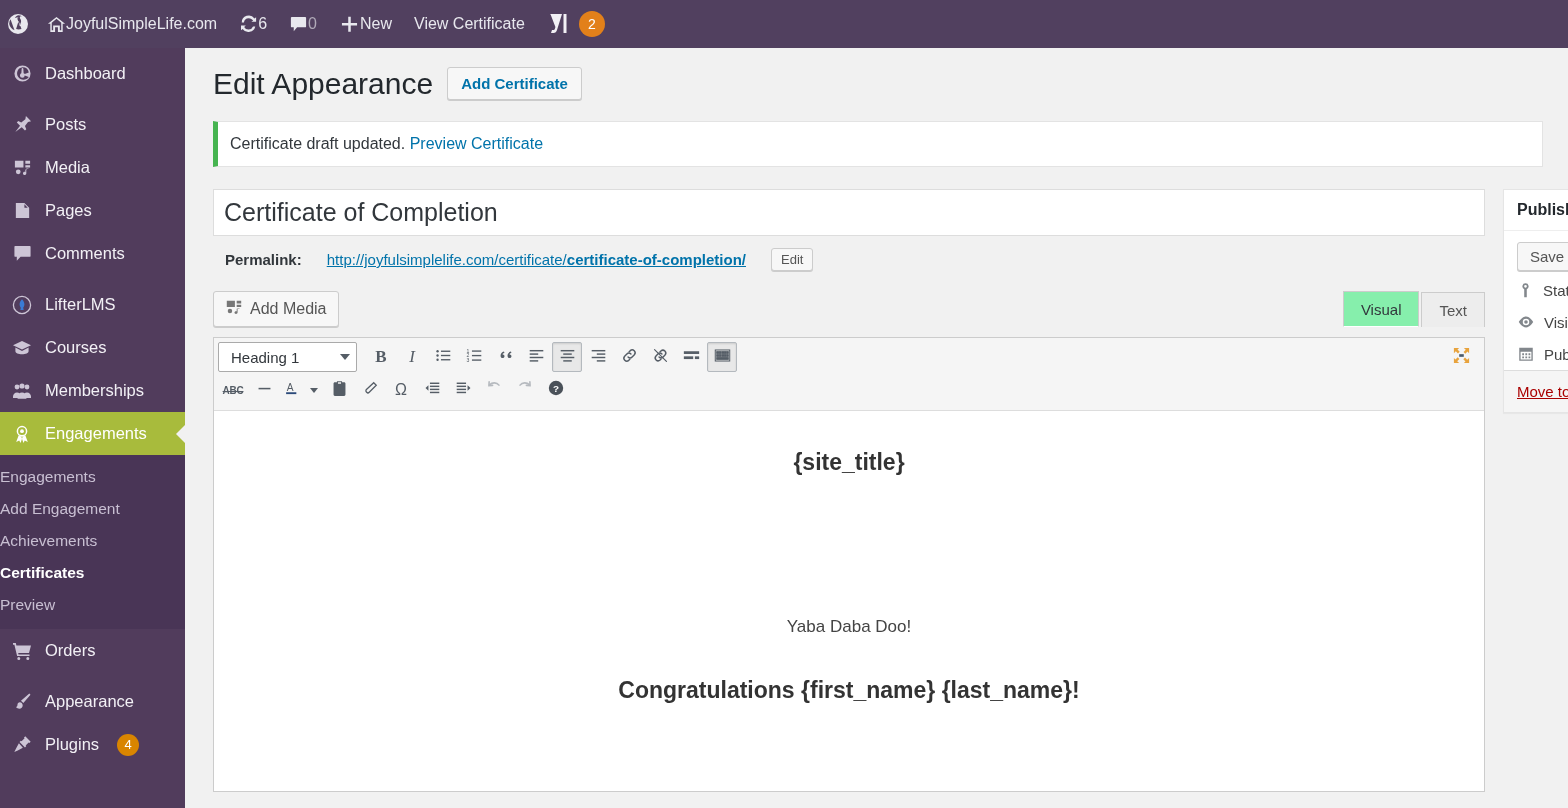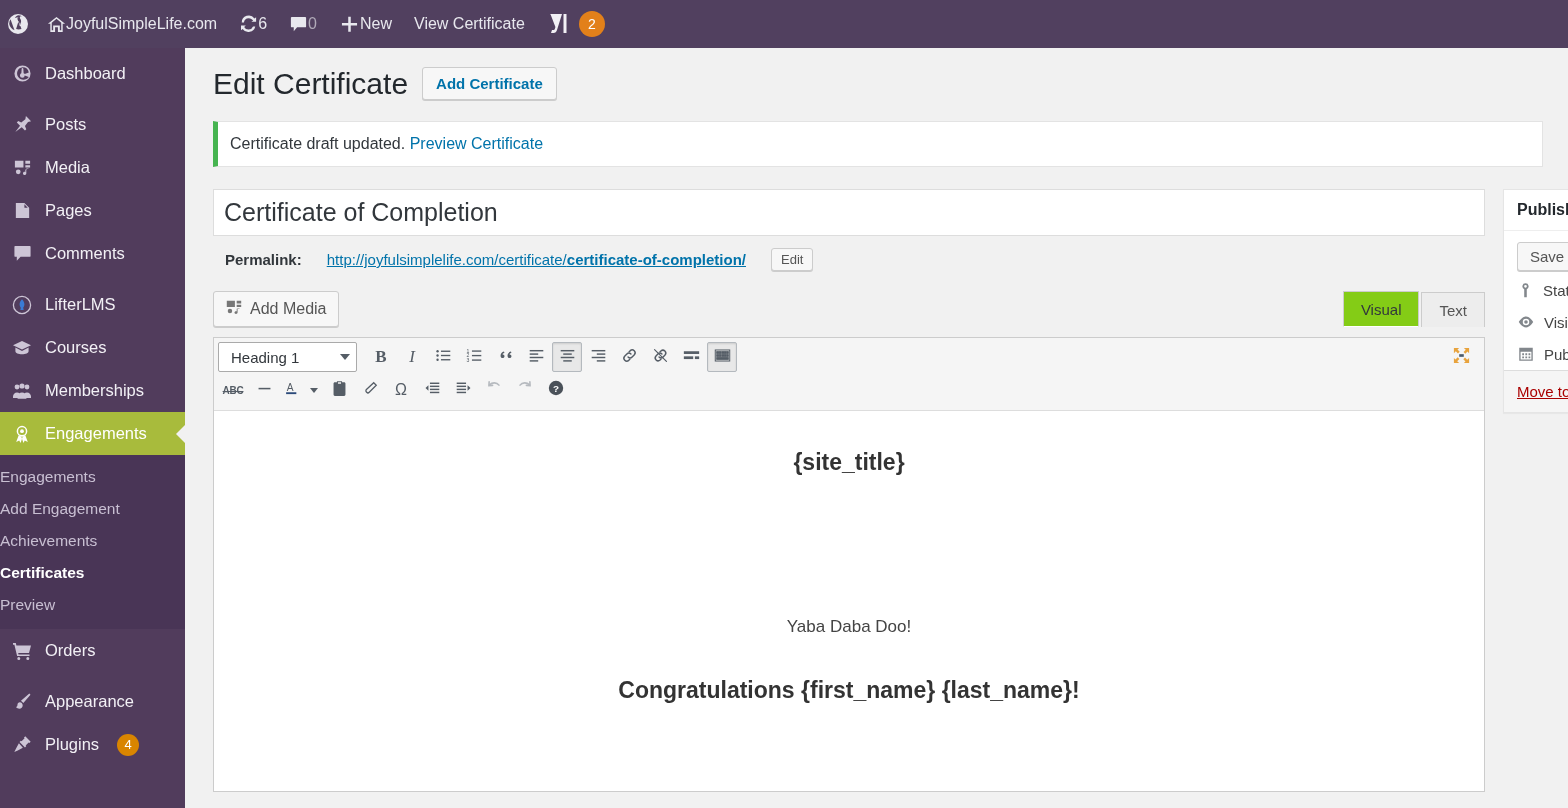--- a/index.html
+++ b/index.html
@@ -203,21 +203,21 @@
   .editor-tab {
     padding: 9px 17px 8px 17px;
     font-size: 15px;
     color: #555;
     background: #ededed;
     border: 1px solid #ccc;
     border-bottom: none;
     margin-left: 2px;
     cursor: pointer;
   }
-  .editor-tab.active { background: #84cc16; border-bottom: 1px solid #fff; color: #32373c; }
+  .editor-tab.active { background: #86efac; border-bottom: 1px solid #fff; color: #32373c; }
 
   #wp-content-editor-container {
     margin-top: 10px;
     border: 1px solid #ccc;
     background: #fff;
   }
   .mce-toolbar-grp {
     background: #f5f5f5;
     border-bottom: 1px solid #ddd;
     padding: 2px 4px 4px 4px;
@@ -528,21 +528,21 @@
     <span>Plugins</span>
     <span class="menu-badge">4</span>
   </div>
 
 </div>
 
 <div id="wpbody">
   <div class="wrap">
 
     <div class="page-head">
-      <h1 class="page-title">Edit Certificate</h1>
+      <h1 class="page-title">Edit Appearance</h1>
       <span class="page-title-action">Add Certificate</span>
     </div>
 
     <div class="notice">
       <span>Certificate draft updated.</span>
       <a>Preview Certificate</a>
     </div>
 
     <div id="post-body">
 

